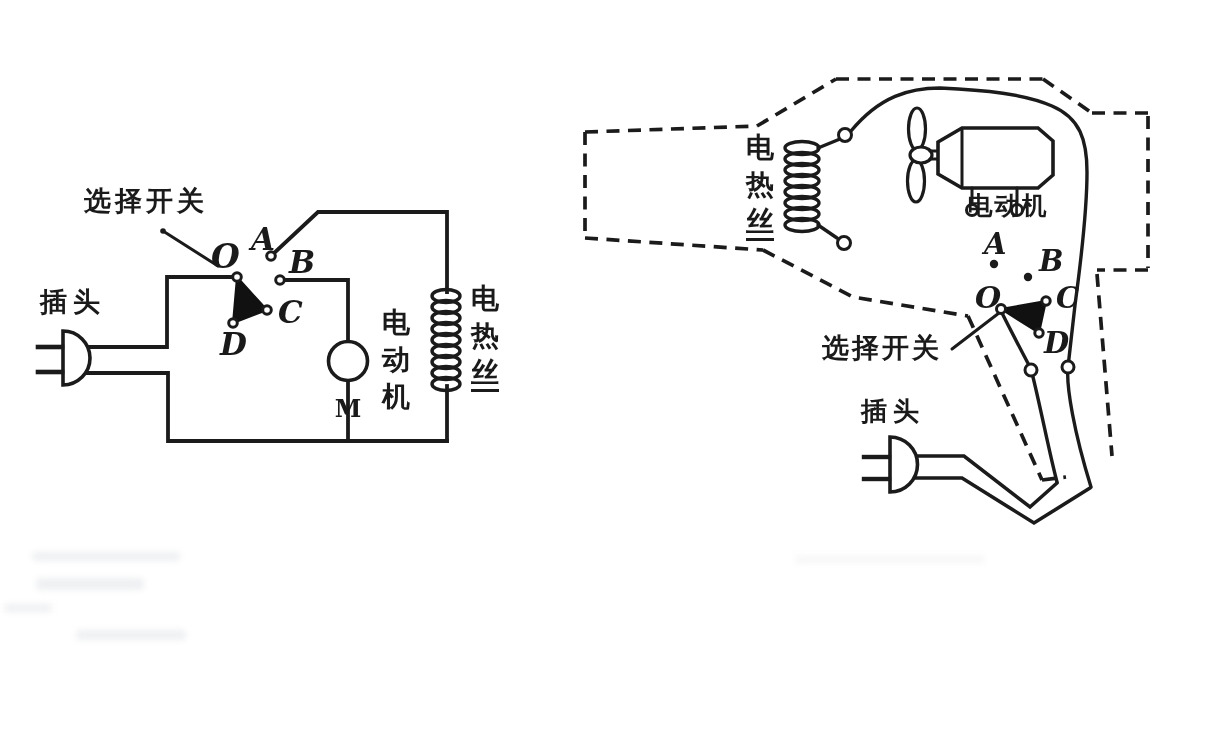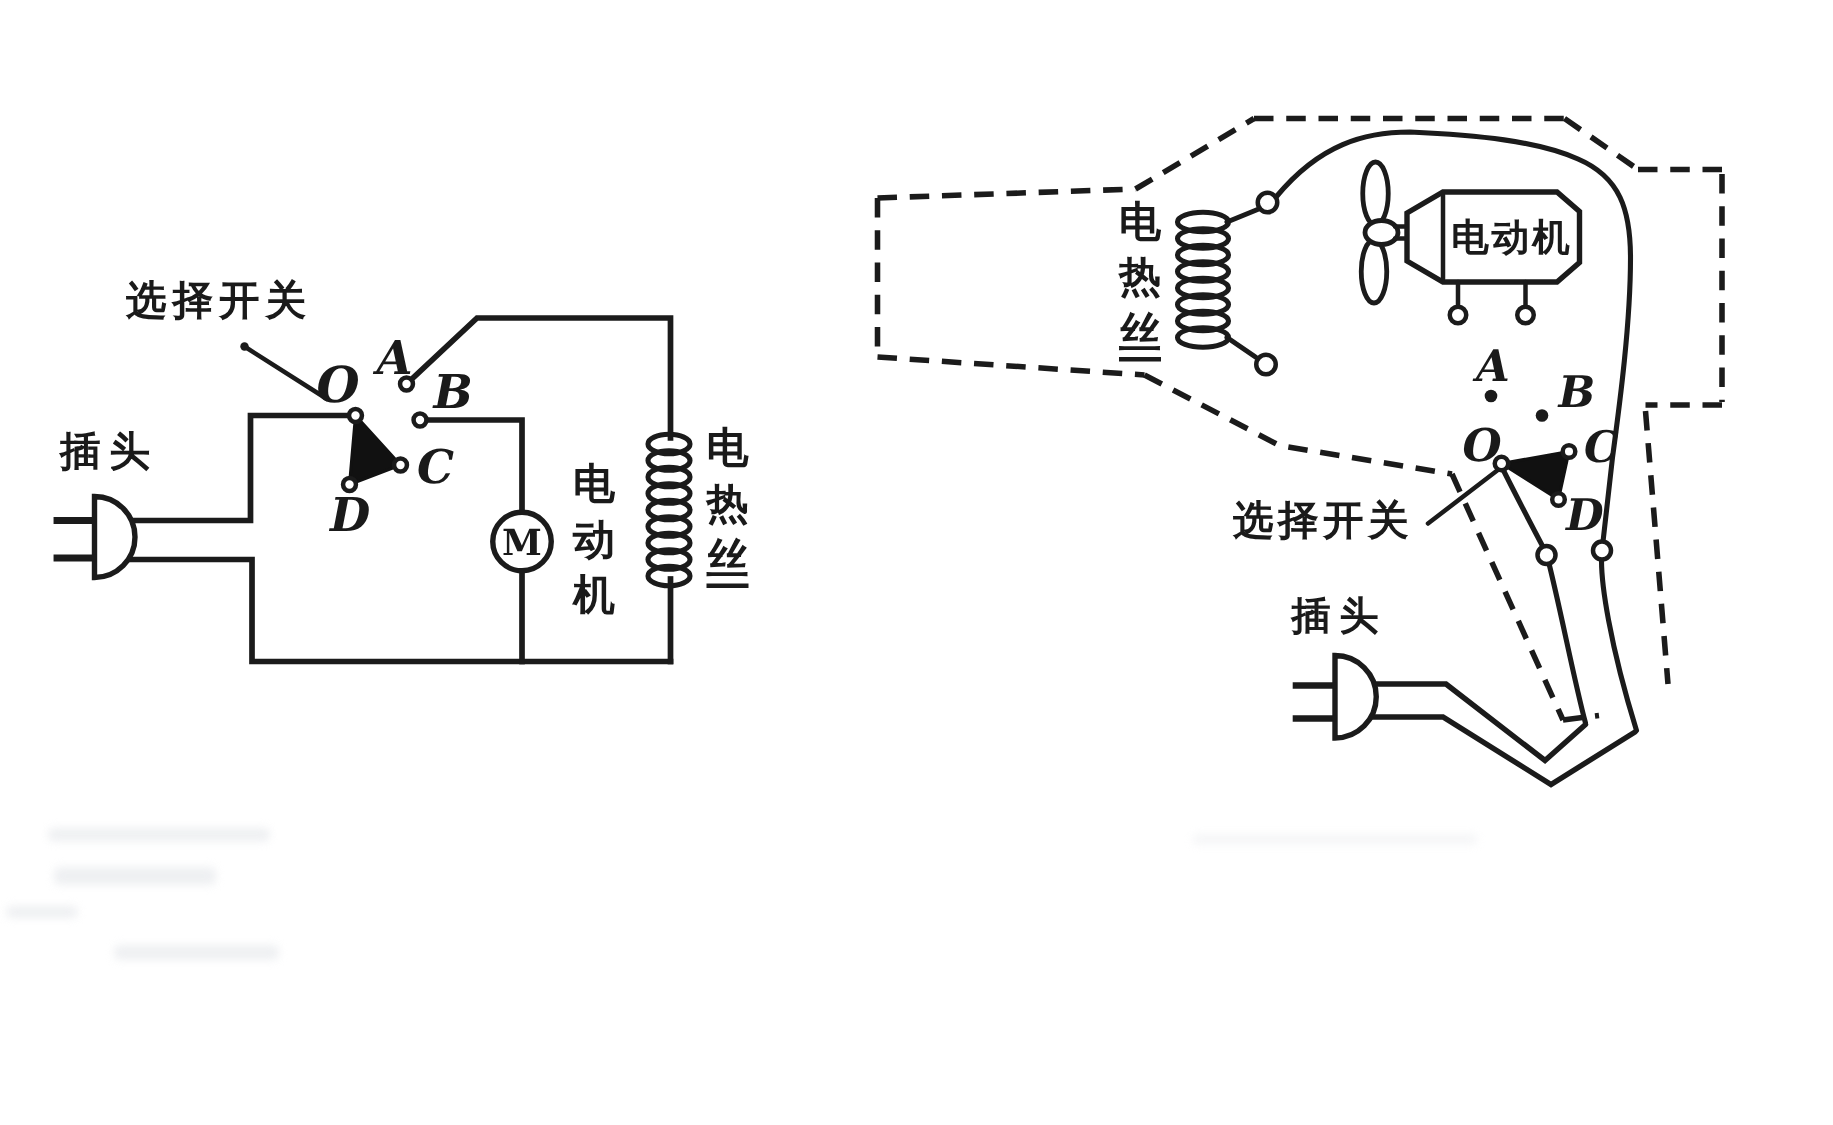--- a/index.html
+++ b/index.html
@@ -5,21 +5,21 @@
   html,body{margin:0;padding:0;background:#fff;}
   .stage{position:relative;width:1222px;height:750px;background:#ffffff;overflow:hidden;
          font-family:"DejaVu Sans","Liberation Sans",sans-serif;}
   .stage svg{position:absolute;left:0;top:0;}
   .lbl{position:absolute;line-height:1;color:#1a1a1a;white-space:nowrap;}
   .cjk{font-family:"DejaVu Sans","Liberation Sans",sans-serif;font-weight:bold;}
   .ltr{font-family:"DejaVu Serif","Liberation Serif",serif;font-style:italic;font-weight:bold;}
   .vcol{position:absolute;display:flex;flex-direction:column;align-items:center;}
   .vchar{font-size:28px;line-height:1;margin-bottom:9px;color:#1a1a1a;}
   .uline{border-bottom:3px solid #1b1b1b;padding-bottom:2px;}
-  .center{transform:translate(-50%,-50%);}
+  .center{transform:translate(-50%,-50%);margin-top:47px;}
   .smudge{position:absolute;background:#e9ebee;filter:blur(3px);opacity:.75;border-radius:4px;}
   
   .w{stroke:#1b1b1b;stroke-width:3.8;fill:none;stroke-linecap:square;stroke-linejoin:miter;}
   .w2{stroke:#1b1b1b;stroke-width:3.4;fill:none;stroke-linecap:round;}
   .wd{stroke:#1b1b1b;stroke-width:3.7;fill:none;stroke-dasharray:13 8.5;stroke-linecap:butt;}
   .c{fill:#ffffff;stroke:#1b1b1b;stroke-width:3;}
   .dot{fill:#1b1b1b;stroke:none;}
   .tri{fill:#111111;stroke:#111111;stroke-width:2;stroke-linejoin:round;}
   .body{fill:#ffffff;stroke:#1b1b1b;stroke-width:3.6;stroke-linejoin:miter;}
 </style>

